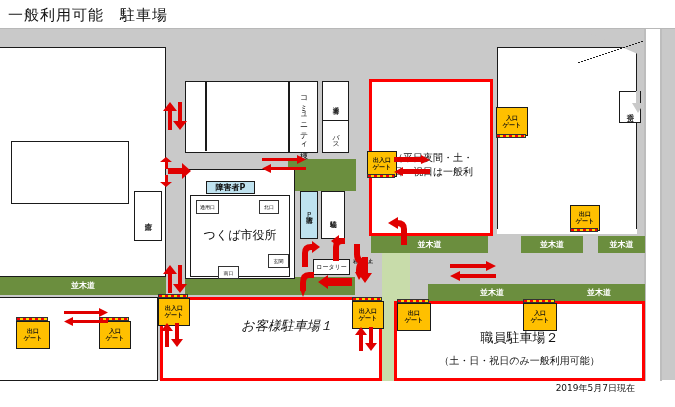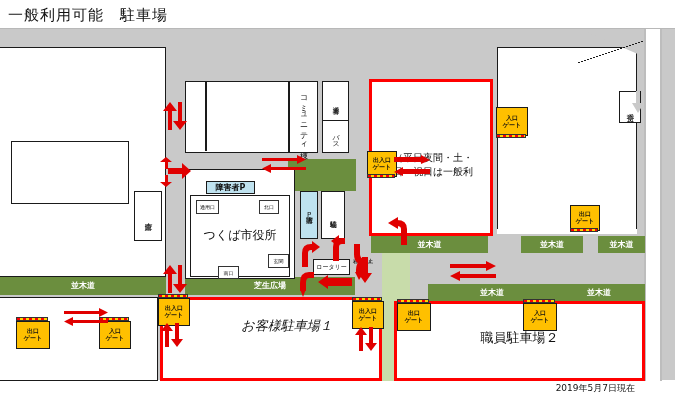--- a/index.html
+++ b/index.html
@@ -94,21 +94,20 @@
     <div class="abs green" style="left:598px;top:207px;width:47px;height:17px;"></div>
     <div class="lbl greentxt" style="left:598px;top:207px;width:47px;height:17px;">並木道</div>
 
     <div class="abs green" style="left:428px;top:255px;width:128px;height:17px;"></div>
     <div class="lbl greentxt" style="left:428px;top:255px;width:128px;height:17px;">並木道</div>
 
     <div class="abs green" style="left:553px;top:255px;width:92px;height:17px;"></div>
     <div class="lbl greentxt" style="left:553px;top:255px;width:92px;height:17px;">並木道</div>
 
     <div class="abs green" style="left:185px;top:248px;width:170px;height:18px;"></div>
-    <div class="lbl greentxt" style="left:185px;top:248px;width:170px;height:18px;">芝生広場</div>
 
     <div class="abs green" style="left:288px;top:130px;width:68px;height:32px;"></div>
 
     <div class="abs lightgreen" style="left:382px;top:224px;width:28px;height:128px;"></div>
 
     <div class="abs white" style="left:185px;top:52px;width:104px;height:72px;"></div>
     <div class="abs" style="left:205px;top:53px;width:1.5px;height:69px;background:#1a1a1a;"></div>
 
     <div class="abs white" style="left:289px;top:52px;width:29px;height:72px;"></div>
     <div class="lbl lbl-v" style="left:289px;top:52px;width:29px;height:72px;font-size:8px;">コミュニティ棟</div>
@@ -150,20 +149,21 @@
       <div>日・祝日は一般利</div>
     </div>
 
     <div class="abs redzone" style="left:160px;top:268px;width:222px;height:84px;"></div>
     <div class="lbl zone-title" style="left:196px;top:288px;width:182px;height:18px;font-style:italic;">お客様駐車場１</div>
 
     <div class="abs" style="left:0px;top:268px;width:158px;height:84px;background:#ffffff;border:1.5px solid #1a1a1a;border-left:none;"></div>
 
     <div class="abs redzone" style="left:394px;top:272px;width:251px;height:80px;"></div>
     <div class="lbl zone-title" style="left:394px;top:300px;width:251px;height:18px;">職員駐車場２</div>
+    <div class="lbl zone-note" style="left:394px;top:324px;width:251px;height:16px;">（土・日・祝日のみ一般利用可能）</div>
 
     <div class="barrier" style="left:496px;top:105px;width:30px;"></div>
     <div class="gate" style="left:496px;top:78px;width:30px;height:27px;">
       <span class="g1">入口</span>
       <span class="g2">ゲート</span>
     </div>
 
     <div class="barrier" style="left:367px;top:145px;width:28px;"></div>
     <div class="gate" style="left:367px;top:122px;width:28px;height:24px;">
       <span class="g1">出入口</span>

